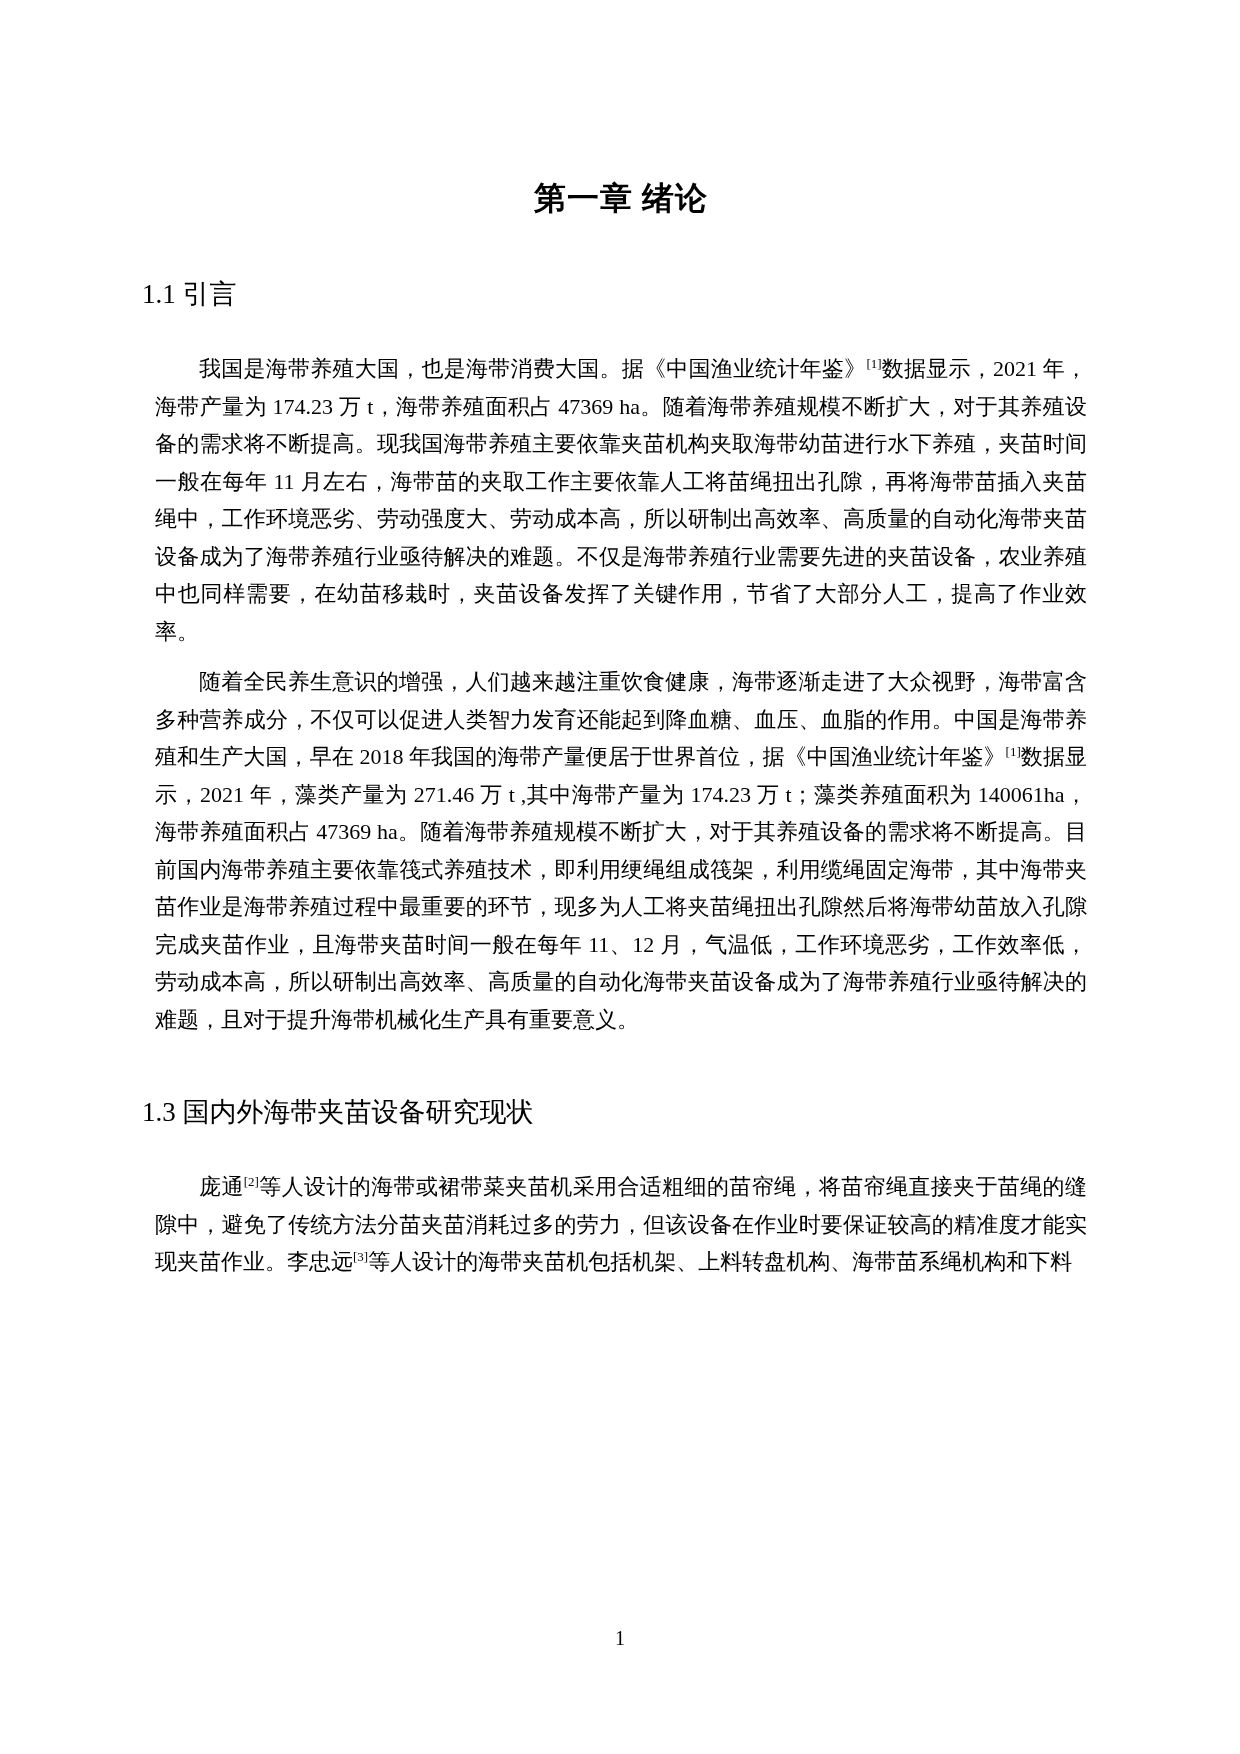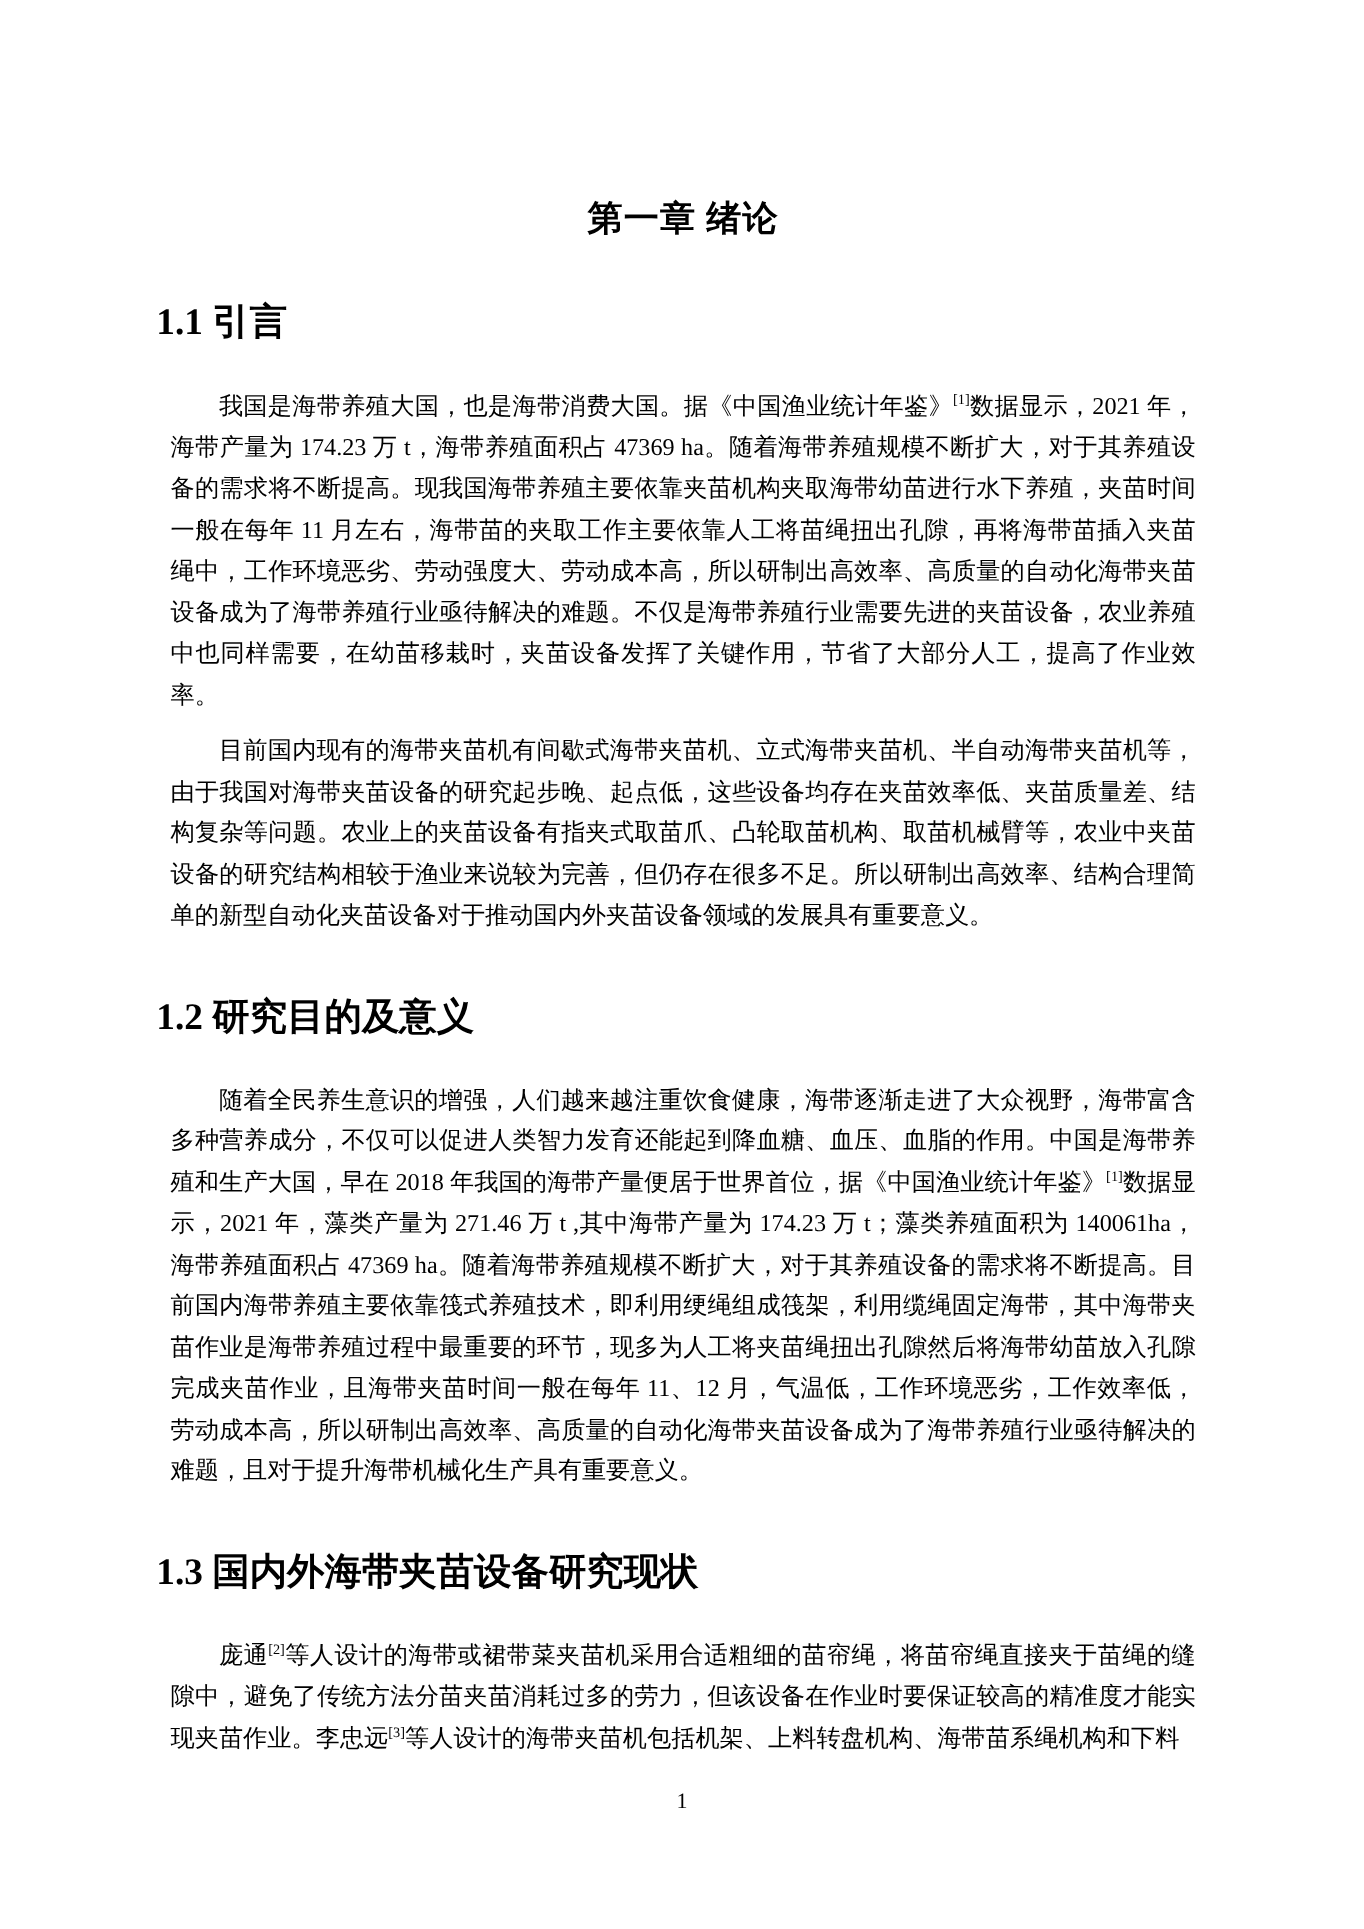--- a/index.html
+++ b/index.html
@@ -23,22 +23,22 @@
     margin: 0;
     text-align: center;
     font-size: 32px;
     font-weight: bold;
     line-height: 44px;
     letter-spacing: 1px;
     font-family: "Liberation Serif", "DejaVu Serif", serif;
   }
   .section-heading {
     margin: 54px 0 36px 0;
-    font-size: 34px;
-    font-weight: bold;
+    font-size: 27px;
+    font-weight: normal;
     line-height: 40px;
     font-family: "Liberation Serif", "DejaVu Serif", serif;
   }
   .body-paragraph {
     margin: 13px;
     font-size: 22px;
     line-height: 37.5px;
     text-align: justify;
     text-indent: 2em;
     word-break: break-all;
@@ -61,24 +61,22 @@
 </head>
 <body>
 
 <div class="page">
   <h1 class="chapter-title">第一章 绪论</h1>
 
   <div id="sections-root">
       <section>
         <h2 class="section-heading">1.1 引言</h2>
         <p class="body-paragraph">我国是海带养殖大国，也是海带消费大国。据《中国渔业统计年鉴》<sup class="citation">[1]</sup>数据显示，2021 年，海带产量为 174.23 万 t，海带养殖面积占 47369 ha。随着海带养殖规模不断扩大，对于其养殖设备的需求将不断提高。现我国海带养殖主要依靠夹苗机构夹取海带幼苗进行水下养殖，夹苗时间一般在每年 11 月左右，海带苗的夹取工作主要依靠人工将苗绳扭出孔隙，再将海带苗插入夹苗绳中，工作环境恶劣、劳动强度大、劳动成本高，所以研制出高效率、高质量的自动化海带夹苗设备成为了海带养殖行业亟待解决的难题。不仅是海带养殖行业需要先进的夹苗设备，农业养殖中也同样需要，在幼苗移栽时，夹苗设备发挥了关键作用，节省了大部分人工，提高了作业效率。</p>
-        <p class="body-paragraph">目前国内现有的海带夹苗机有间歇式海带夹苗机、立式海带夹苗机、半自动海带夹苗机等，由于我国对海带夹苗设备的研究起步晚、起点低，这些设备均存在夹苗效率低、夹苗质量差、结构复杂等问题。农业上的夹苗设备有指夹式取苗爪、凸轮取苗机构、取苗机械臂等，农业中夹苗设备的研究结构相较于渔业来说较为完善，但仍存在很多不足。所以研制出高效率、结构合理简单的新型自动化夹苗设备对于推动国内外夹苗设备领域的发展具有重要意义。</p>
       </section>
       <section>
-        <h2 class="section-heading">1.2 研究目的及意义</h2>
         <p class="body-paragraph">随着全民养生意识的增强，人们越来越注重饮食健康，海带逐渐走进了大众视野，海带富含多种营养成分，不仅可以促进人类智力发育还能起到降血糖、血压、血脂的作用。中国是海带养殖和生产大国，早在 2018 年我国的海带产量便居于世界首位，据《中国渔业统计年鉴》<sup class="citation">[1]</sup>数据显示，2021 年，藻类产量为 271.46 万 t ,其中海带产量为 174.23 万 t；藻类养殖面积为 140061ha，海带养殖面积占 47369 ha。随着海带养殖规模不断扩大，对于其养殖设备的需求将不断提高。目前国内海带养殖主要依靠筏式养殖技术，即利用绠绳组成筏架，利用缆绳固定海带，其中海带夹苗作业是海带养殖过程中最重要的环节，现多为人工将夹苗绳扭出孔隙然后将海带幼苗放入孔隙完成夹苗作业，且海带夹苗时间一般在每年 11、12 月，气温低，工作环境恶劣，工作效率低，劳动成本高，所以研制出高效率、高质量的自动化海带夹苗设备成为了海带养殖行业亟待解决的难题，且对于提升海带机械化生产具有重要意义。</p>
       </section>
       <section>
         <h2 class="section-heading">1.3 国内外海带夹苗设备研究现状</h2>
         <p class="body-paragraph">庞通<sup class="citation">[2]</sup>等人设计的海带或裙带菜夹苗机采用合适粗细的苗帘绳，将苗帘绳直接夹于苗绳的缝隙中，避免了传统方法分苗夹苗消耗过多的劳力，但该设备在作业时要保证较高的精准度才能实现夹苗作业。李忠远<sup class="citation">[3]</sup>等人设计的海带夹苗机包括机架、上料转盘机构、海带苗系绳机构和下料</p>
       </section>
     </div>
 
   <div class="page-number">1</div>
 </div>

